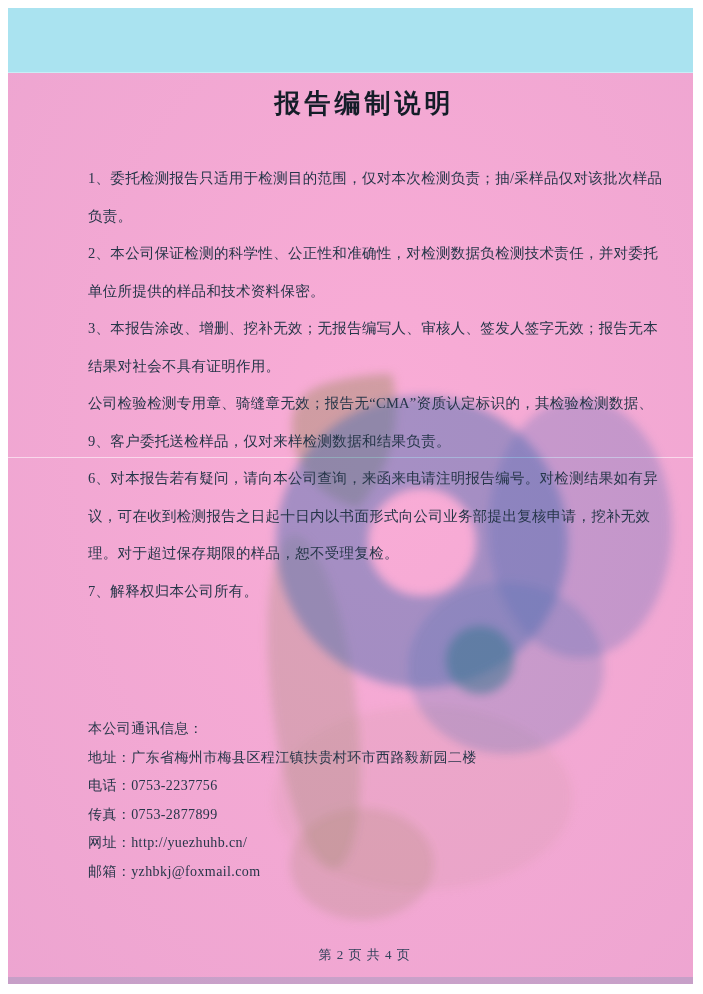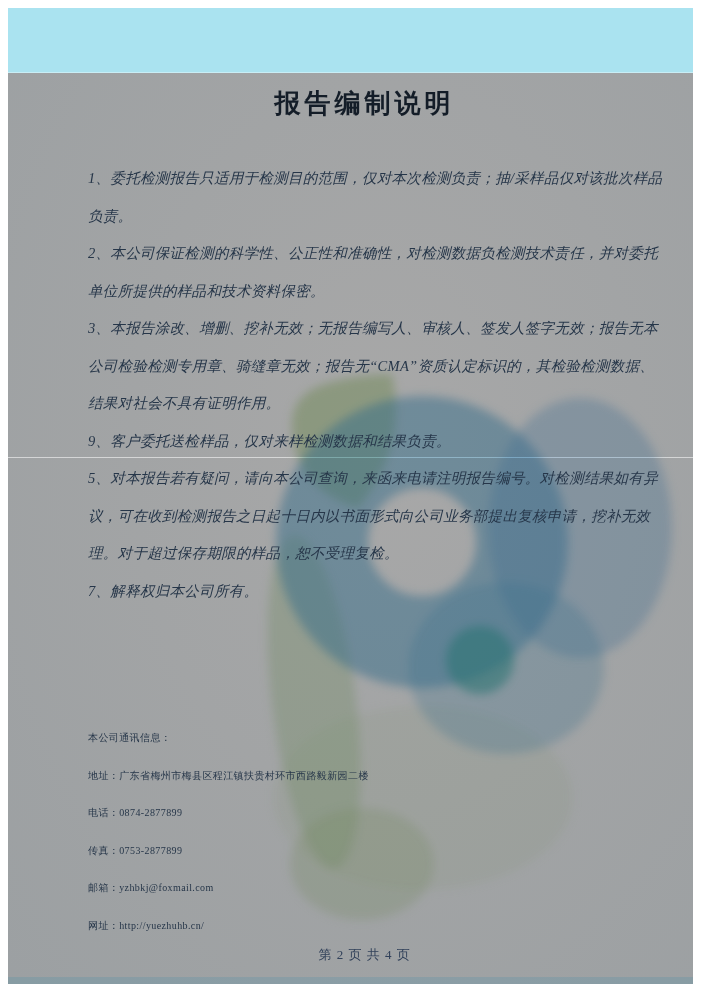--- a/index.html
+++ b/index.html
@@ -7,21 +7,21 @@
     width:703px;height:994px;
     background:#ffffff;
     font-family:"Liberation Serif","DejaVu Serif",serif;
     position:relative;overflow:hidden;
   }
   .scan{
     position:absolute;inset:0;background:#ffffff;
   }
   .page{
     position:absolute;left:8px;top:8px;width:685px;height:976px;
-    background:#a3a3a3;
+    background:#f9a8d4;
     overflow:hidden;
   }
   
   .top-band{
     position:absolute;left:0;top:0;width:100%;height:64px;
     background:#aae3f0;
     border-bottom:1px solid #c9eef6;
   }
   
   .crease{
@@ -50,36 +50,34 @@
   .title{
     position:absolute;left:0;right:0;top:78px;
     margin:0;text-align:center;
     transform:translateX(14px);
     font-size:26px;font-weight:bold;color:#141d28;
     letter-spacing:4px;
   }
   .body-lines{
     position:absolute;left:80px;top:152px;width:580px;
     color:#263649;
-    font-style:italic;
   }
   .bline{
     height:37.55px;line-height:37.55px;
     font-size:14.5px;letter-spacing:.3px;
     white-space:nowrap;
   }
   .contact{
     position:absolute;left:80px;top:707px;width:560px;
     color:#263649;
   }
   .cline{
     height:28.5px;line-height:28.5px;
-    font-size:10px;letter-spacing:.4px;
+    font-size:14px;letter-spacing:.4px;
     white-space:nowrap;
-    margin-top:9px;
   }
   .footer{
     position:absolute;left:0;right:0;top:938px;
     text-align:center;transform:translateX(14px);
     font-size:13px;color:#31415a;letter-spacing:1px;
   }
 </style>
 </head>
 <body>
 
@@ -109,36 +107,36 @@
     </svg>
 
     <h1 class="title">报告编制说明</h1>
 
     <div class="body-lines">
         <div class="bline">1、委托检测报告只适用于检测目的范围，仅对本次检测负责；抽/采样品仅对该批次样品</div>
         <div class="bline">负责。</div>
         <div class="bline">2、本公司保证检测的科学性、公正性和准确性，对检测数据负检测技术责任，并对委托</div>
         <div class="bline">单位所提供的样品和技术资料保密。</div>
         <div class="bline">3、本报告涂改、增删、挖补无效；无报告编写人、审核人、签发人签字无效；报告无本</div>
+        <div class="bline">结果对社会不具有证明作用。</div>
         <div class="bline">公司检验检测专用章、骑缝章无效；报告无“CMA”资质认定标识的，其检验检测数据、</div>
-        <div class="bline">结果对社会不具有证明作用。</div>
         <div class="bline">9、客户委托送检样品，仅对来样检测数据和结果负责。</div>
-        <div class="bline">5、对本报告若有疑问，请向本公司查询，来函来电请注明报告编号。对检测结果如有异</div>
+        <div class="bline">6、对本报告若有疑问，请向本公司查询，来函来电请注明报告编号。对检测结果如有异</div>
         <div class="bline">议，可在收到检测报告之日起十日内以书面形式向公司业务部提出复核申请，挖补无效</div>
         <div class="bline">理。对于超过保存期限的样品，恕不受理复检。</div>
         <div class="bline">7、解释权归本公司所有。</div>
       </div>
 
     <div class="contact">
       <div class="cline">本公司通讯信息：</div>
       <div>
           <div class="cline">地址：广东省梅州市梅县区程江镇扶贵村环市西路毅新园二楼</div>
-          <div class="cline">电话：0874-2877899</div>
+          <div class="cline">电话：0753-2237756</div>
           <div class="cline">传真：0753-2877899</div>
+          <div class="cline">网址：http://yuezhuhb.cn/</div>
           <div class="cline">邮箱：yzhbkj@foxmail.com</div>
-          <div class="cline">网址：http://yuezhuhb.cn/</div>
         </div>
     </div>
 
     <div class="footer">第 2 页 共 4 页</div>
 
   </div>
 </div>
 
 </body></html>

